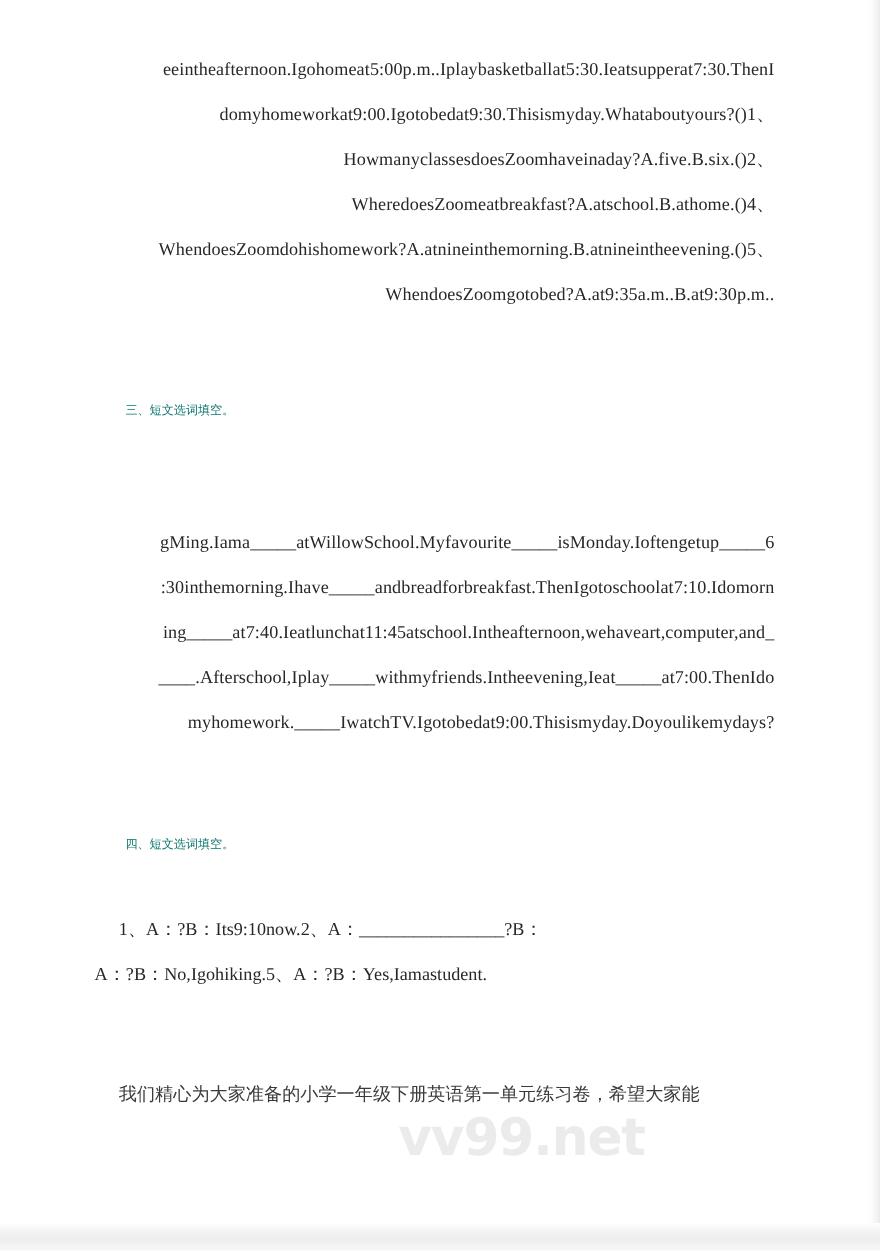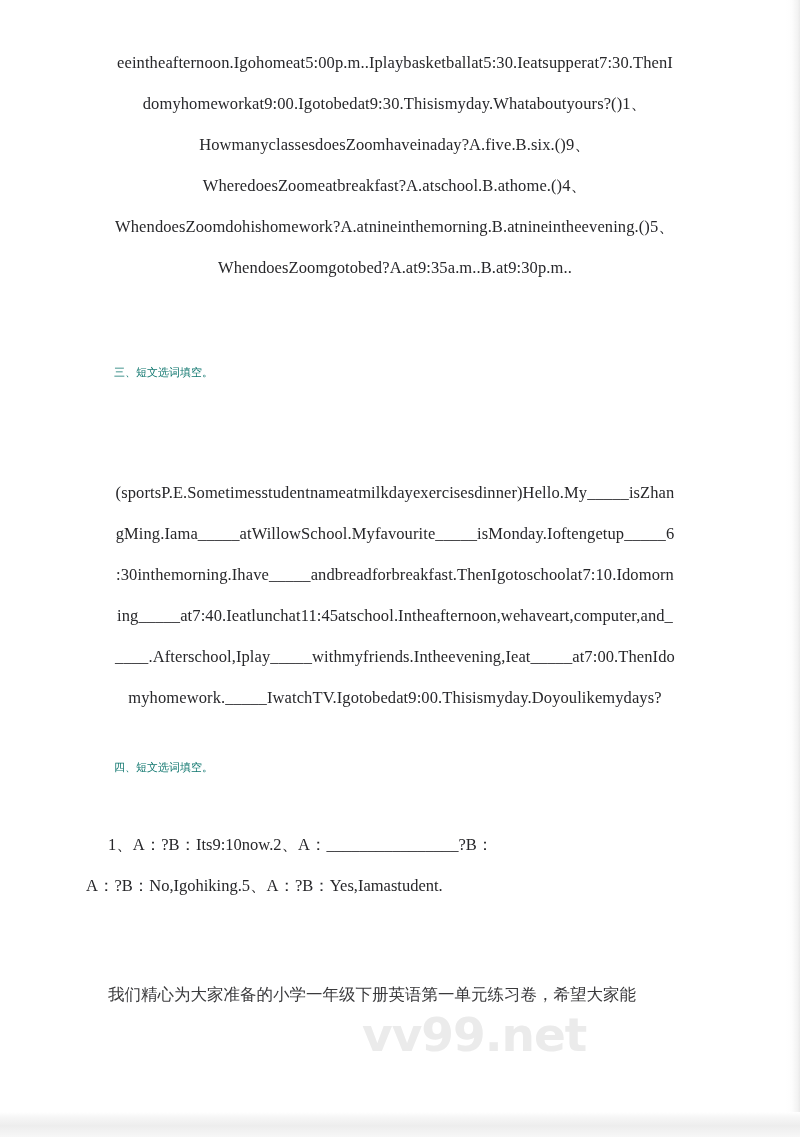--- a/index.html
+++ b/index.html
@@ -39,21 +39,21 @@
     position: absolute;
     left: 86px;
     top: 0;
     width: 618px;
   }
   .para {
     margin: 0;
     color: #27272a;
     font-size: 16.5px;
     line-height: 41px;
-    text-align: center;
+    text-align: right;
     word-break: break-all;
     letter-spacing: 0.1px;
   }
   .heading {
     margin: 0;
     color: #0f766e;
     font-size: 11px;
     line-height: 41px;
     font-family: "DejaVu Sans", "Liberation Sans", sans-serif;
     text-indent: 28px;
@@ -110,32 +110,31 @@
   <div class="edge-right"></div>
   <div class="edge-bottom"></div>
 
   <div class="watermark">vv99.net</div>
 
   <div class="content">
 
     <div class="blk-1">
       <p class="para">eeintheafternoon.Igohomeat5:00p.m..Iplaybasketballat5:30.Ieatsupperat7:30.ThenI</p>
       <p class="para">domyhomeworkat9:00.Igotobedat9:30.Thisismyday.Whataboutyours?()1、</p>
-      <p class="para">HowmanyclassesdoesZoomhaveinaday?A.five.B.six.()9、</p>
+      <p class="para">HowmanyclassesdoesZoomhaveinaday?A.five.B.six.()2、</p>
       <p class="para">WheredoesZoomeatbreakfast?A.atschool.B.athome.()4、</p>
       <p class="para">WhendoesZoomdohishomework?A.atnineinthemorning.B.atnineintheevening.()5、</p>
       <p class="para">WhendoesZoomgotobed?A.at9:35a.m..B.at9:30p.m..</p>
     </div>
 
     <div class="blk-2">
       <p class="heading">三、短文选词填空。</p>
     </div>
 
     <div class="blk-3">
-      <p class="para">(sportsP.E.Sometimesstudentnameatmilkdayexercisesdinner)Hello.My_____isZhan</p>
       <p class="para">gMing.Iama_____atWillowSchool.Myfavourite_____isMonday.Ioftengetup_____6</p>
       <p class="para">:30inthemorning.Ihave_____andbreadforbreakfast.ThenIgotoschoolat7:10.Idomorn</p>
       <p class="para">ing_____at7:40.Ieatlunchat11:45atschool.Intheafternoon,wehaveart,computer,and_</p>
       <p class="para">____.Afterschool,Iplay_____withmyfriends.Intheevening,Ieat_____at7:00.ThenIdo</p>
       <p class="para">myhomework._____IwatchTV.Igotobedat9:00.Thisismyday.Doyoulikemydays?</p>
     </div>
 
     <div class="blk-4">
       <p class="heading">四、短文选词填空。</p>
     </div>

